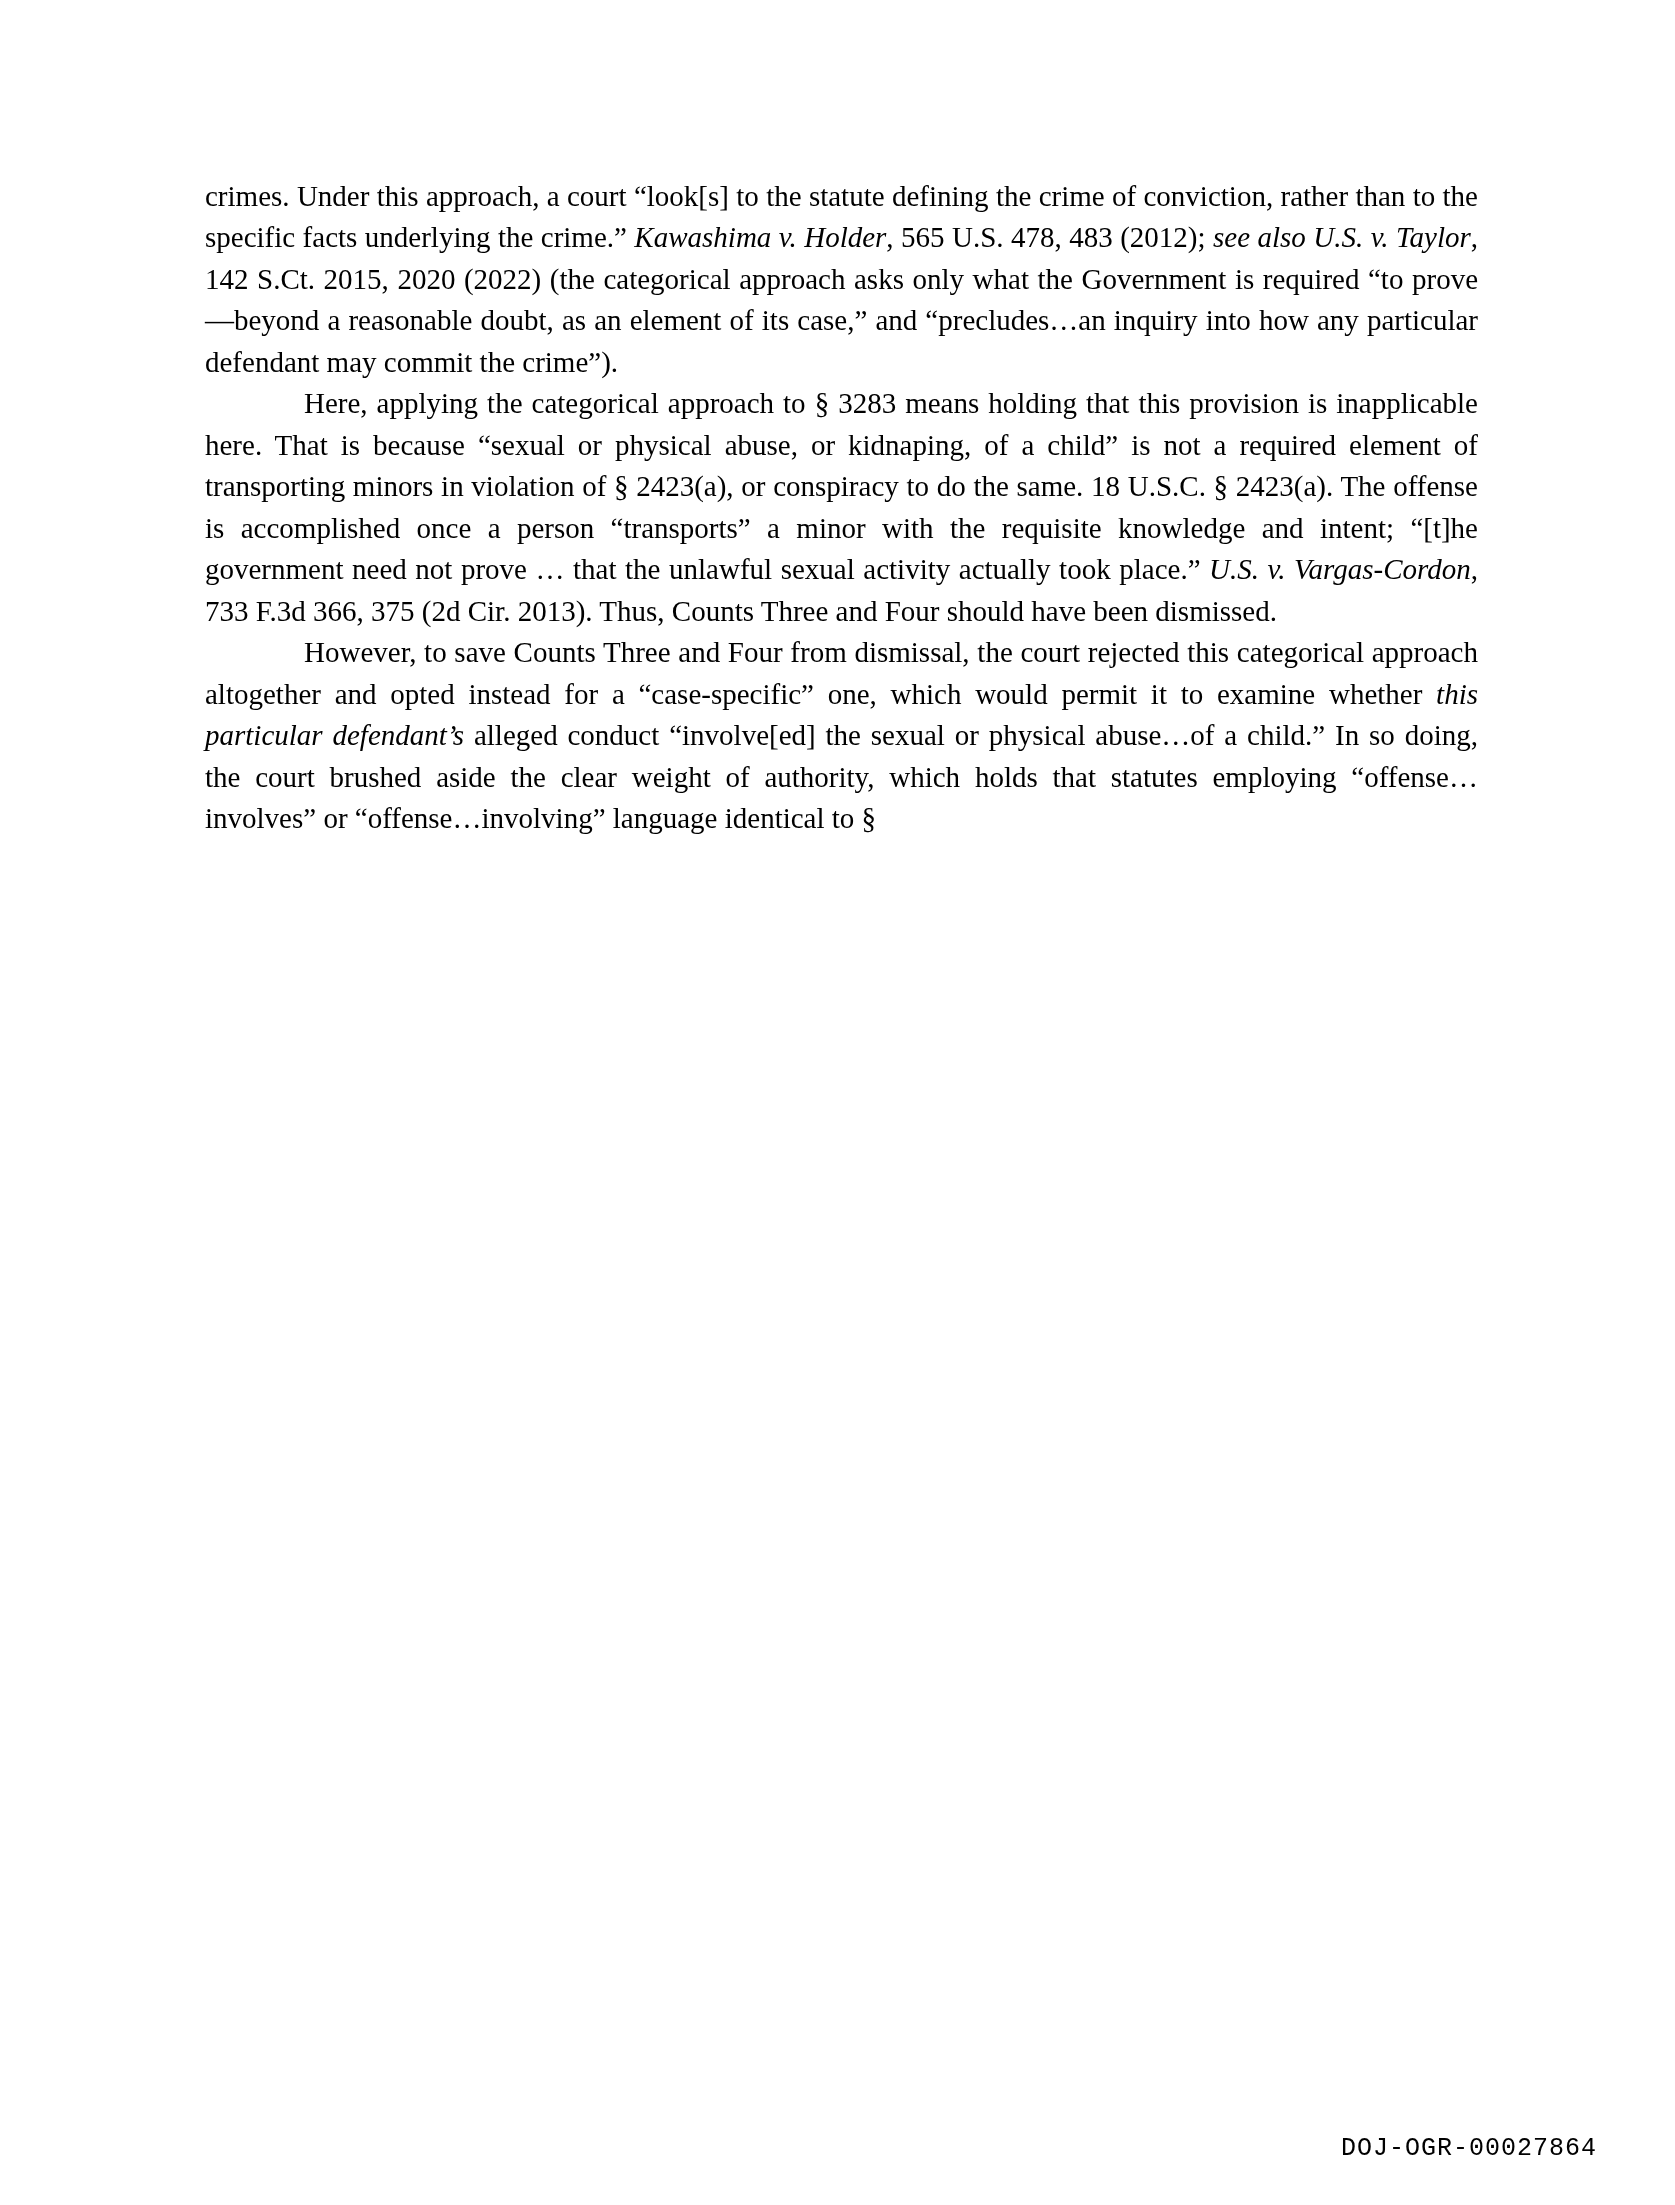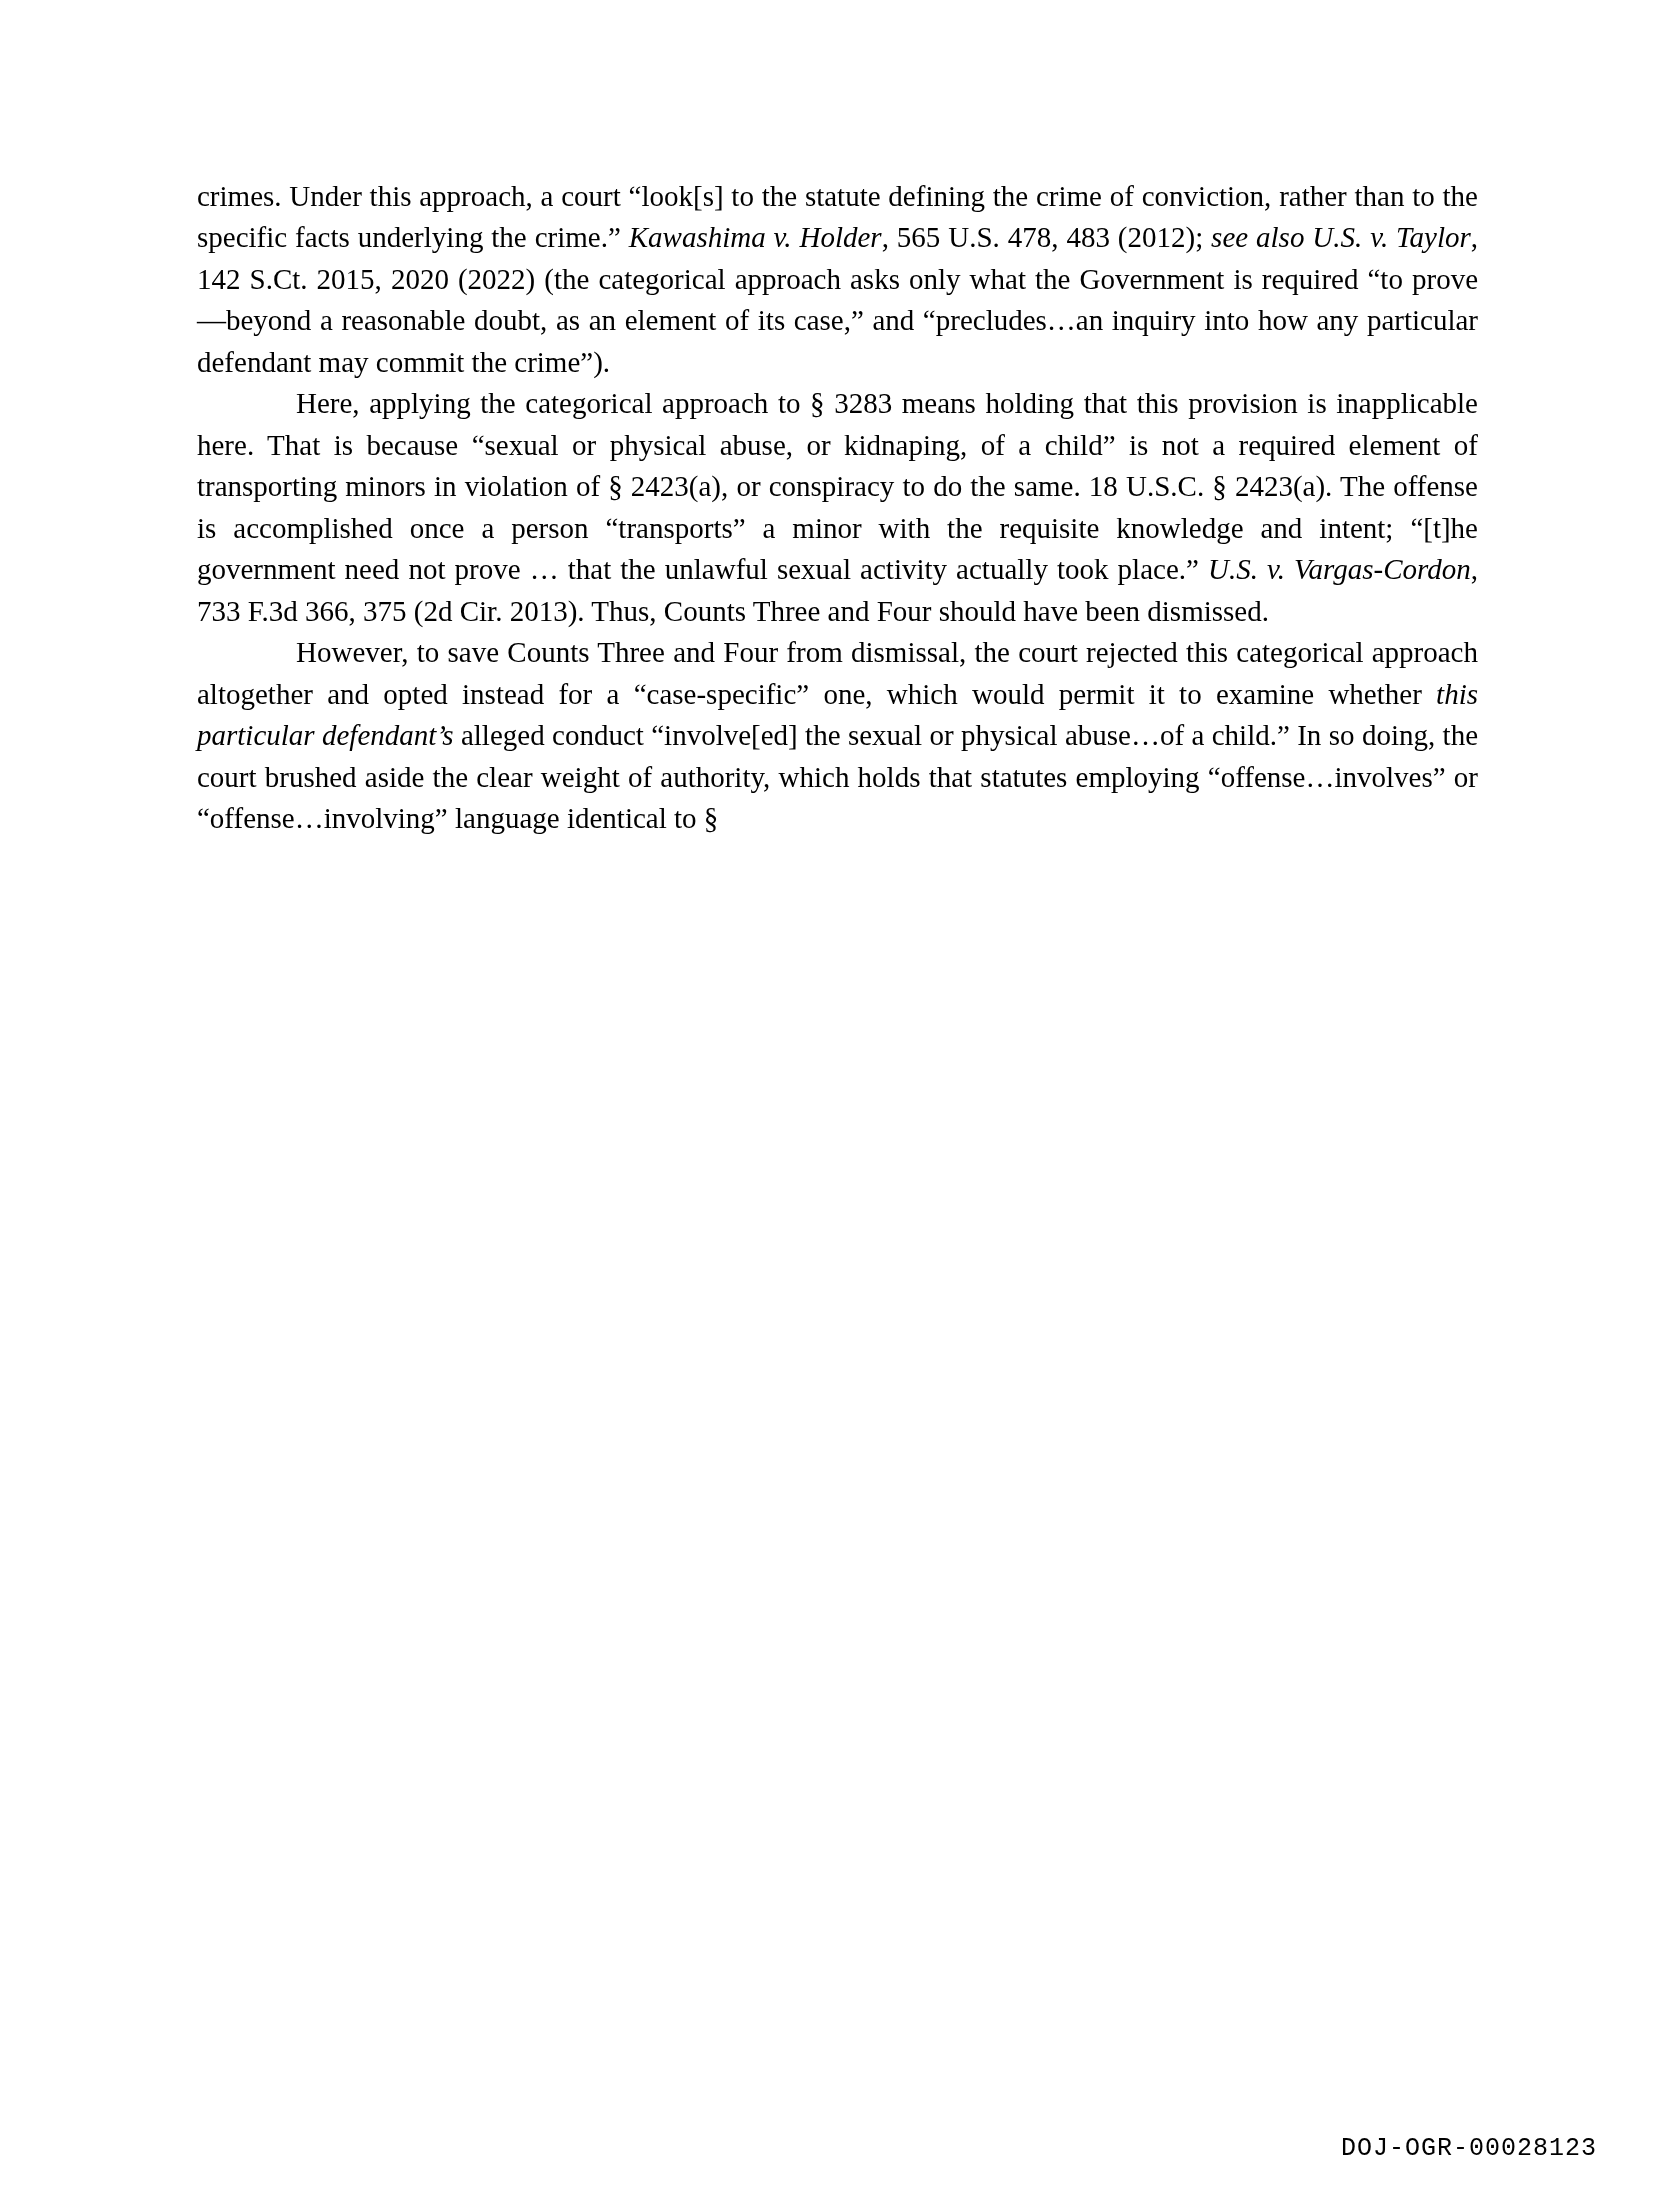--- a/index.html
+++ b/index.html
@@ -36,21 +36,21 @@
     position: absolute;
     top: 176px;
     left: 197px;
     width: 1281px;
     font-size: 29px;
     line-height: 1.43;
     text-align: justify;
     text-justify: inter-word;
   }
   .body-text p {
-    margin: 0 0 0 0;
+    margin: 0 0 0 8px;
   }
   .body-text p + p {
     margin-top: 0;
   }
   .indent {
     text-indent: 99px;
   }
   .last-line-left {
     text-align: justify;
   }
@@ -81,16 +81,16 @@
 <div class="page">
 
 
   <div class="body-text">
     <p class="last-line-left"><span>crimes.  Under this approach, a court “look[s] to the statute defining the crime of conviction, rather than to the specific facts underlying the crime.”  </span><i>Kawashima v. Holder</i><span>, 565 U.S. 478, 483 (2012); </span><i>see also U.S. v. Taylor</i><span>, 142 S.Ct. 2015, 2020 (2022) (the categorical approach asks only what the Government is required “to prove—beyond a reasonable doubt, as an element of its case,” and “precludes…an inquiry into how any particular defendant may commit the crime”).</span></p>
     <p class="indent"><span>Here, applying the categorical approach to § 3283 means holding that this provision is inapplicable here.   That is because “sexual or physical abuse, or kidnaping, of a child” is not a required element of transporting minors in violation of § 2423(a), or conspiracy to do the same.  18 U.S.C. § 2423(a).  The offense is accomplished once a person “transports” a minor with the requisite knowledge and intent; “[t]he government need not prove … that the unlawful sexual activity actually took place.” </span><i>U.S. v. Vargas-Cordon</i><span>, 733 F.3d 366, 375 (2d Cir. 2013).  Thus, Counts Three and Four should have been dismissed.</span></p>
     <p class="indent"><span>However, to save Counts Three and Four from dismissal, the court rejected this categorical approach altogether and opted instead for a “case-specific” one, which would permit it to examine whether </span><i>this particular defendant’s</i><span> alleged conduct “involve[ed] the sexual or physical abuse…of a child.”  In so doing, the court brushed aside the clear weight of authority, which holds that statutes employing “offense…involves” or “offense…involving” language identical to §</span></p>
   </div>
 
 
-  <div class="bates">DOJ-OGR-00028123</div>
+  <div class="bates">DOJ-OGR-00027864</div>
 
 </div>
 
 
 </body></html>

